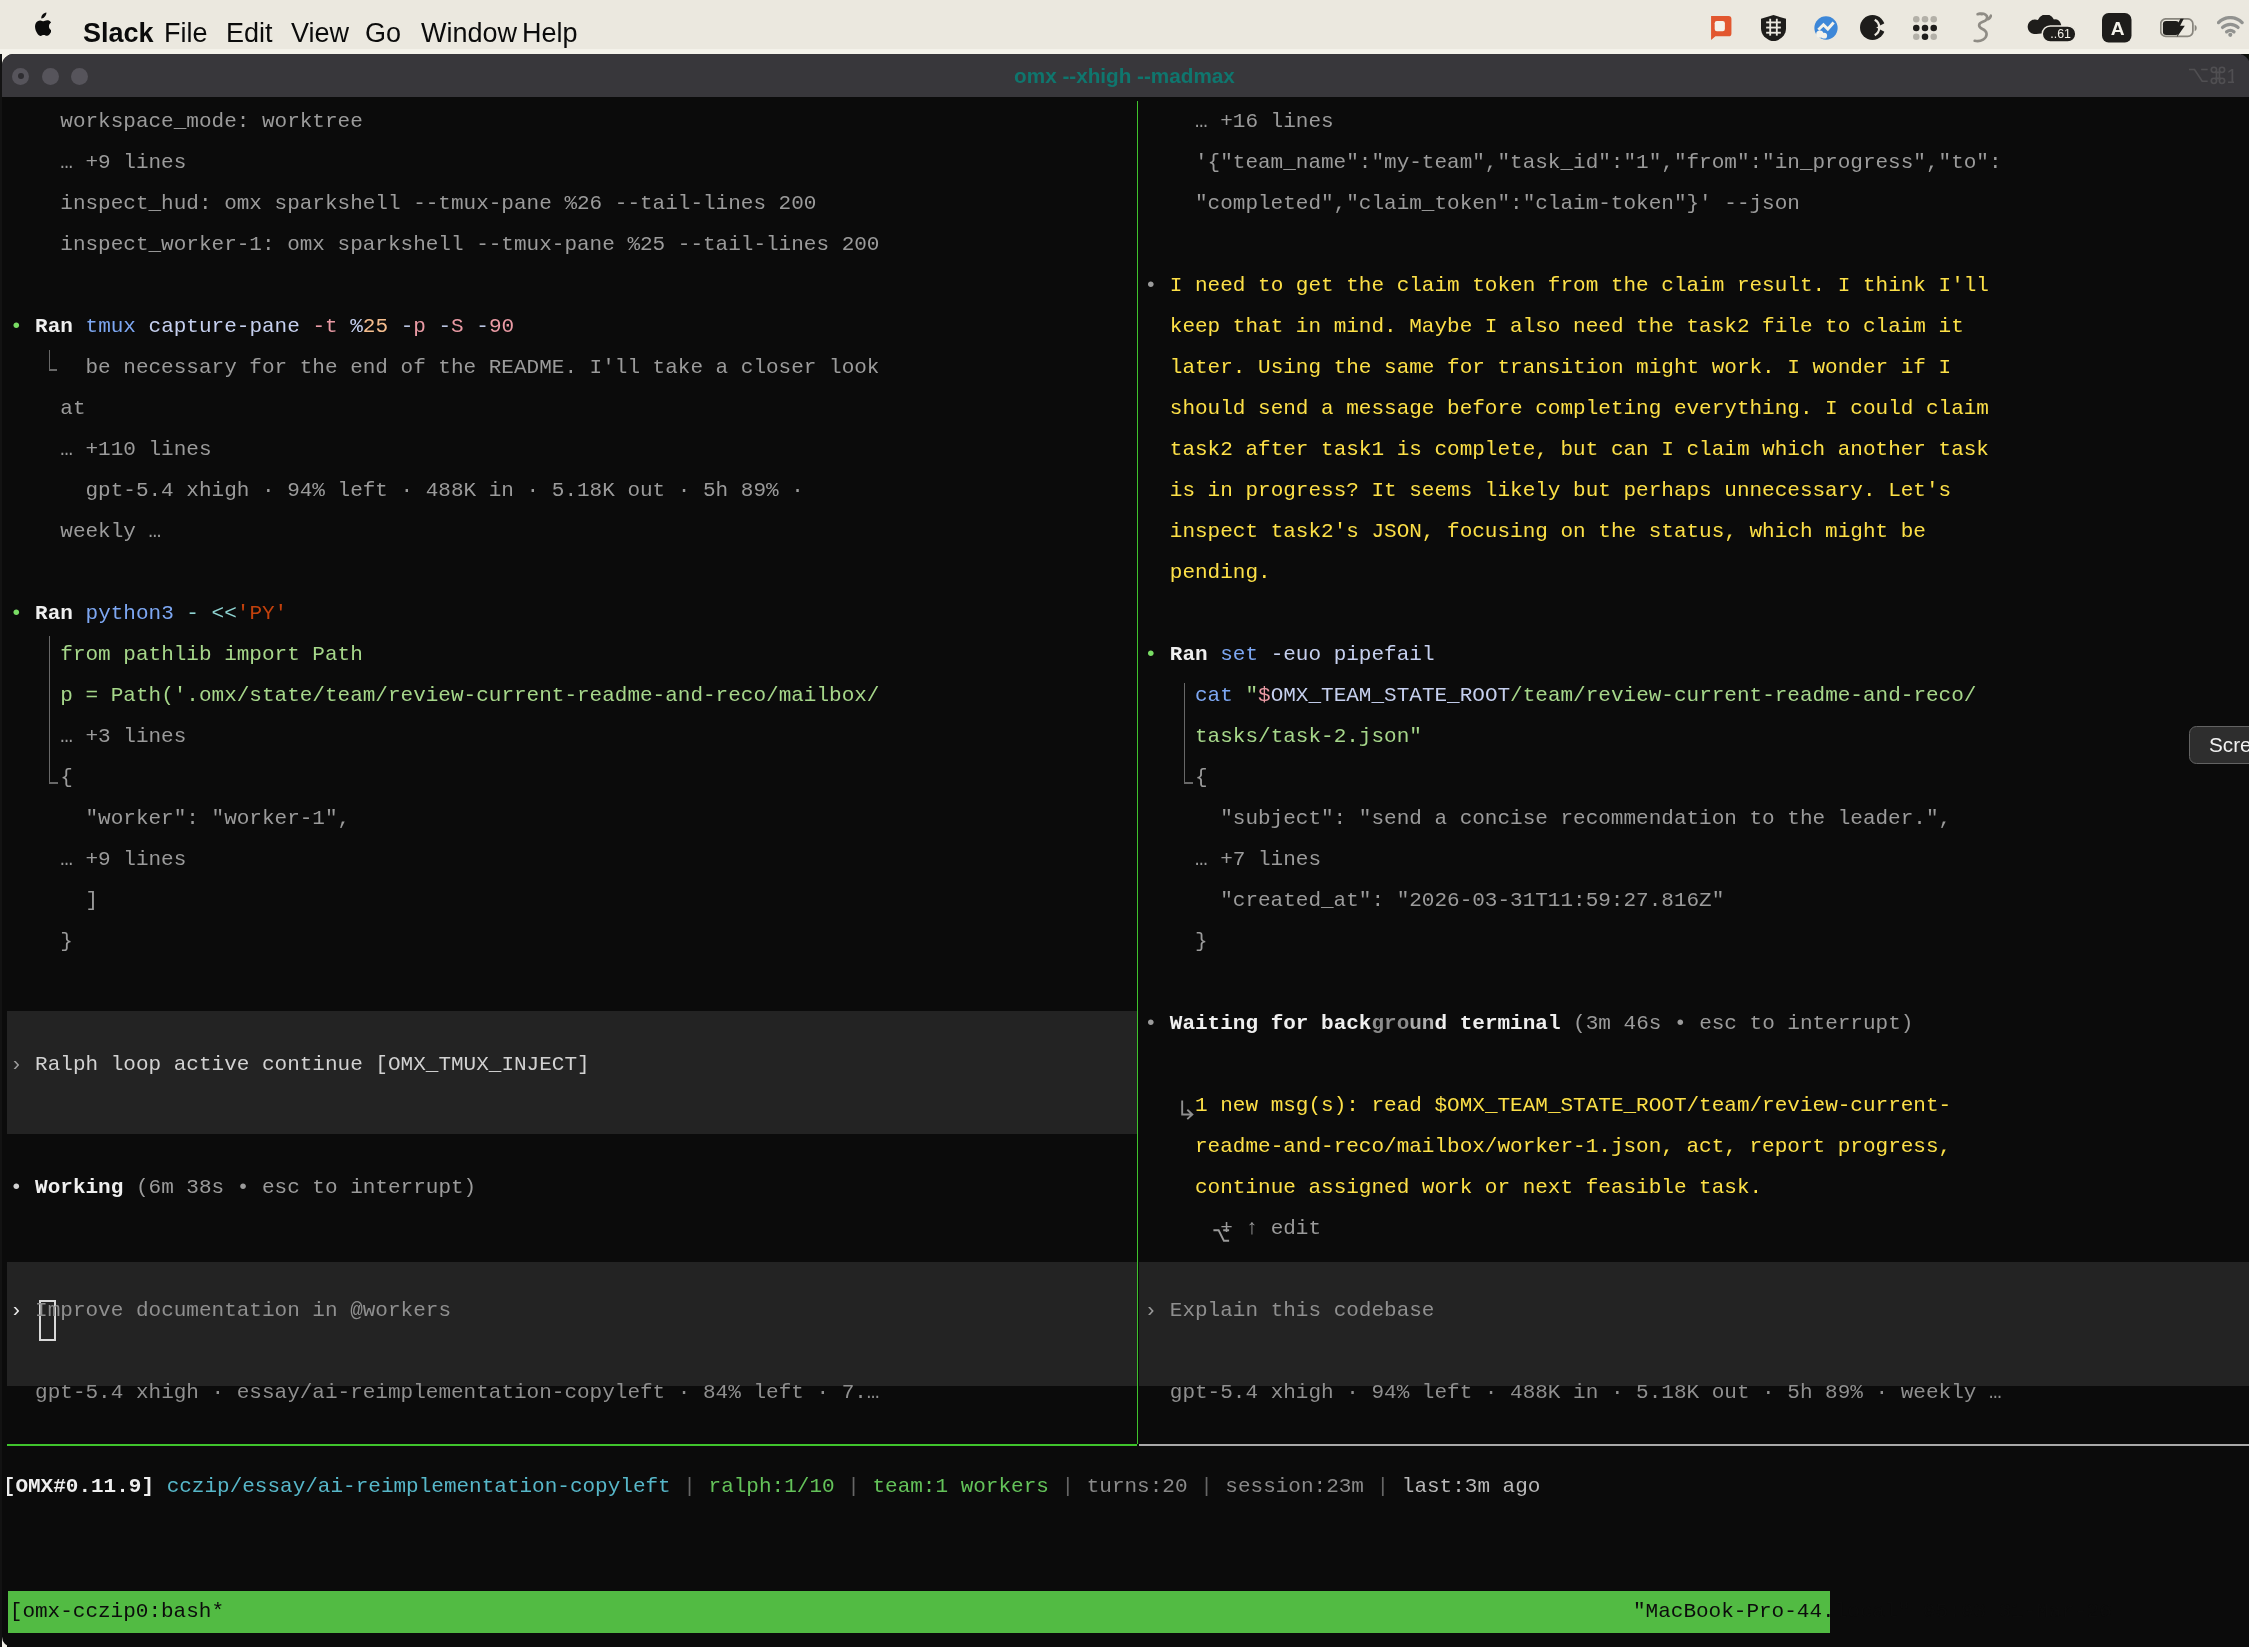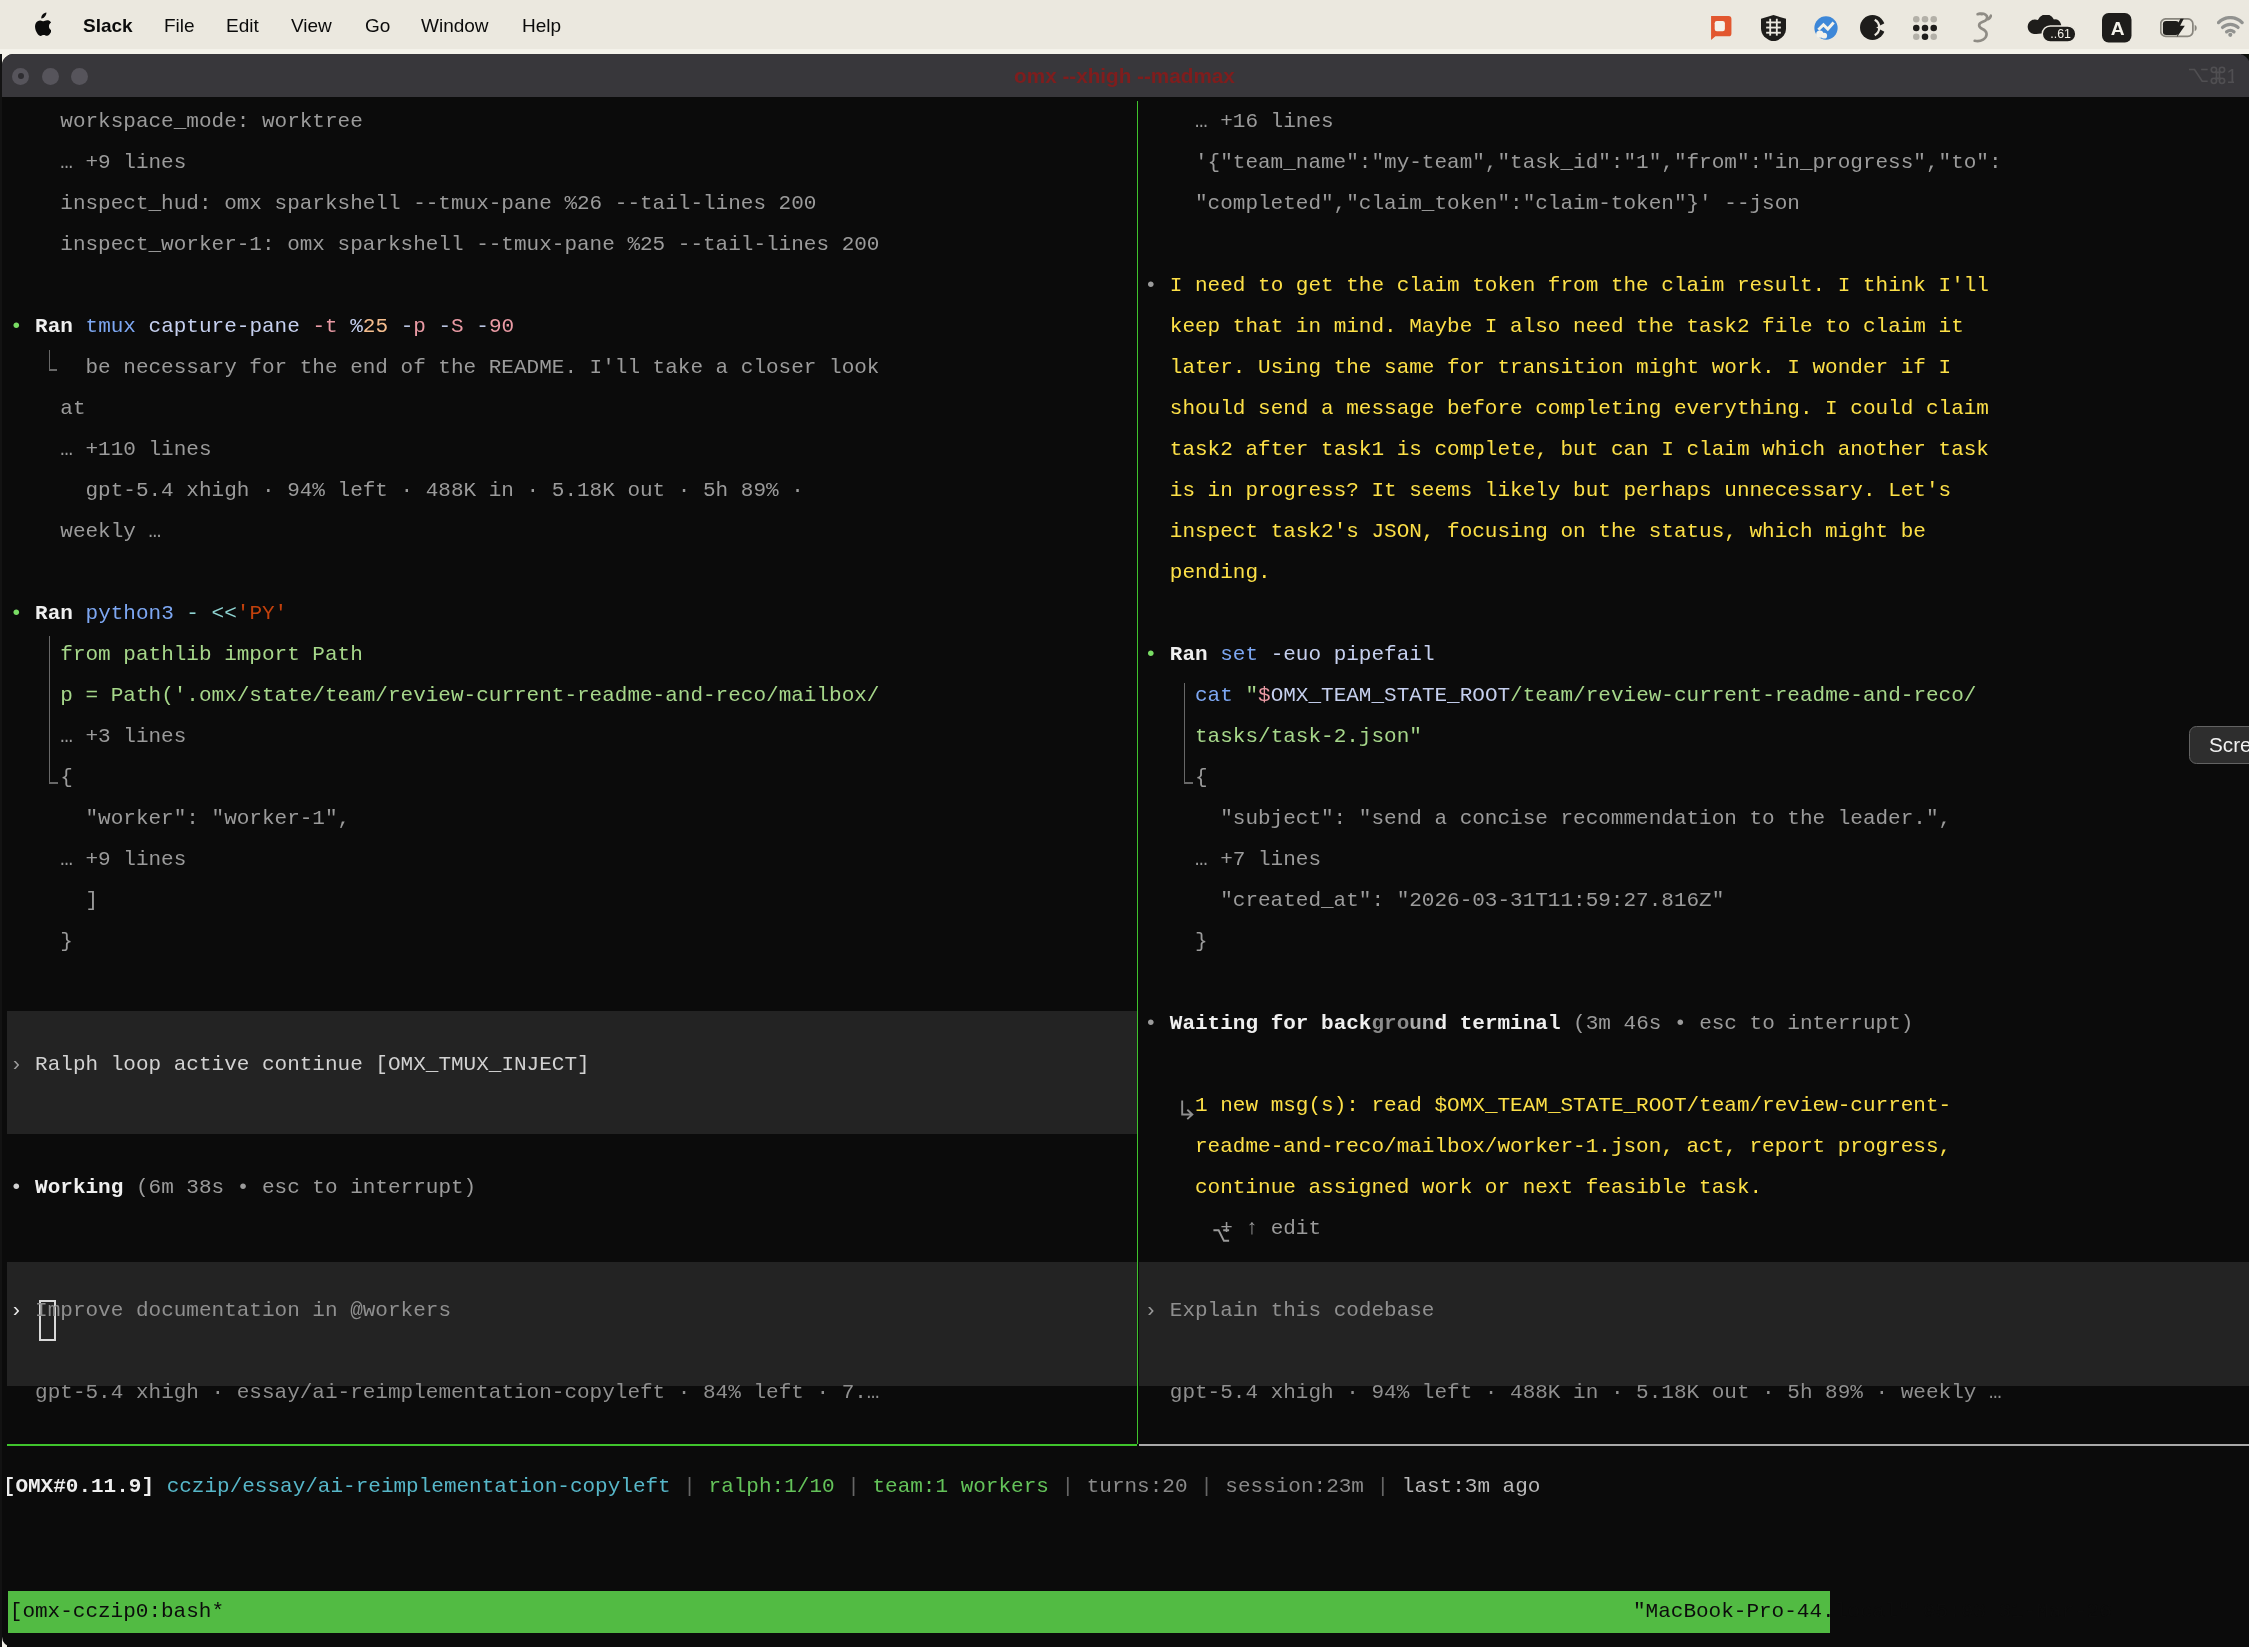--- a/index.html
+++ b/index.html
@@ -1,23 +1,23 @@
 <!DOCTYPE html>
 <html style="font-size:11.8px"><head><meta charset="utf-8">
 <style>
 html,body{margin:0;padding:0;width:2250px;height:1648px;overflow:hidden;background:#f4f2ea}
 *{box-sizing:border-box}
 body{font-family:"Liberation Sans",sans-serif;position:relative}
 #menubar{position:absolute;left:0;top:0;width:2250px;height:49px;background:#ebe8df;color:#0b0b0b}
-.mi{position:absolute;top:0;height:49px;line-height:51px;font-size:19px;white-space:pre}
+.mi{position:absolute;top:8px;height:49px;line-height:51px;font-size:27px;white-space:pre}
 #ledge{position:absolute;left:0;top:54px;width:1.5px;height:1593px;background:#131313}
 #win{position:absolute;left:1.5px;top:54px;width:2248px;height:1593px;background:#0b0b0b;border-radius:11.8px 11.8px 0 10.3px}
 #titlebar{position:absolute;left:0;top:0;width:100%;height:43px;background:#38373b;border-radius:11.8px 11.8px 0 0}
 .tl{position:absolute;top:68px;width:17px;height:17px;border-radius:50%;background:#56545b}
-#wtitle{position:absolute;top:54px;left:0;width:2243px;text-align:center;font-size:20.7px;font-weight:bold;color:#7f1d1d;line-height:43px}
+#wtitle{position:absolute;top:54px;left:0;width:2243px;text-align:center;font-size:20.7px;font-weight:bold;color:#0f766e;line-height:43px}
 #hotkey{position:absolute;top:54px;right:16px;height:43px;line-height:43px;color:#757575;font-size:22px}
 #term{position:absolute;left:6.6px;top:101px;width:2243px;height:1546px;background:#0b0b0b;overflow:hidden}
 pre{margin:0;font-family:"Liberation Mono",monospace;font-size:21px;line-height:41px;letter-spacing:0;white-space:pre}
 .pane{position:absolute;top:0;color:#9b9b9b}
 #lp{left:3.3px}
 #rp{left:1138px}
 .band{position:absolute;background:#232323}
 #divider{position:absolute;left:1130px;top:0;width:1.8px;height:1343px;background:#3fc32c}
 #sepL{position:absolute;left:0;top:1343px;width:1130px;height:2.2px;background:#3fc32c}
 #sepR{position:absolute;left:1132px;top:1343px;width:1112px;height:2.2px;background:#a9a9a9}

